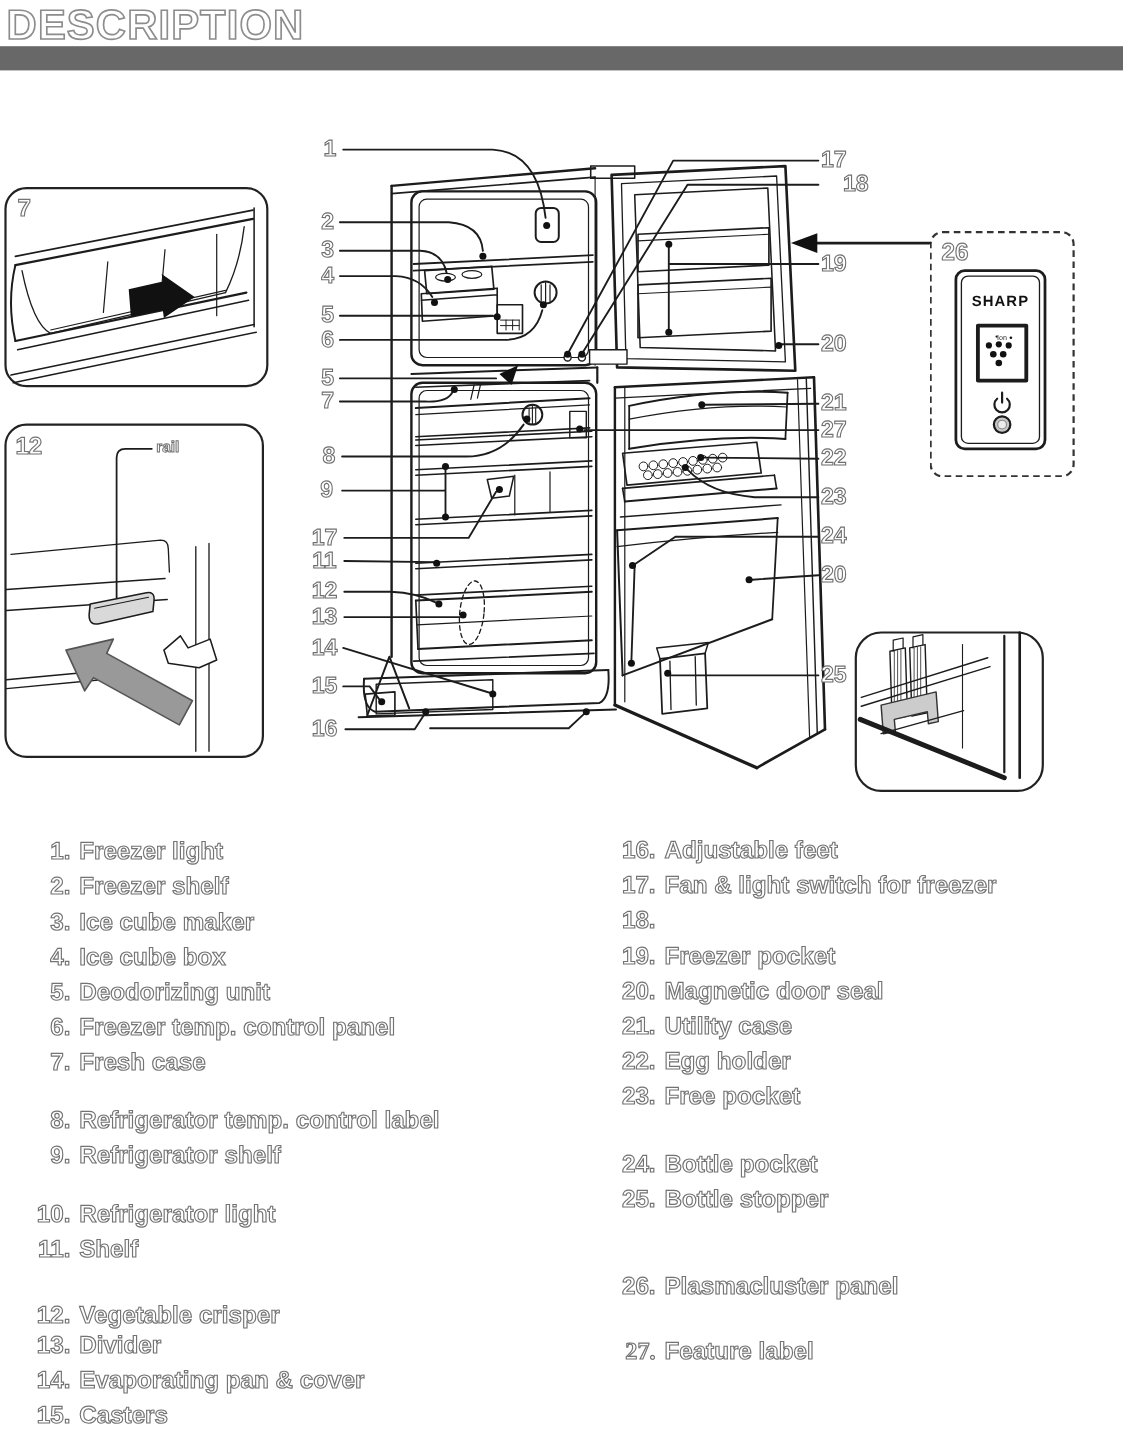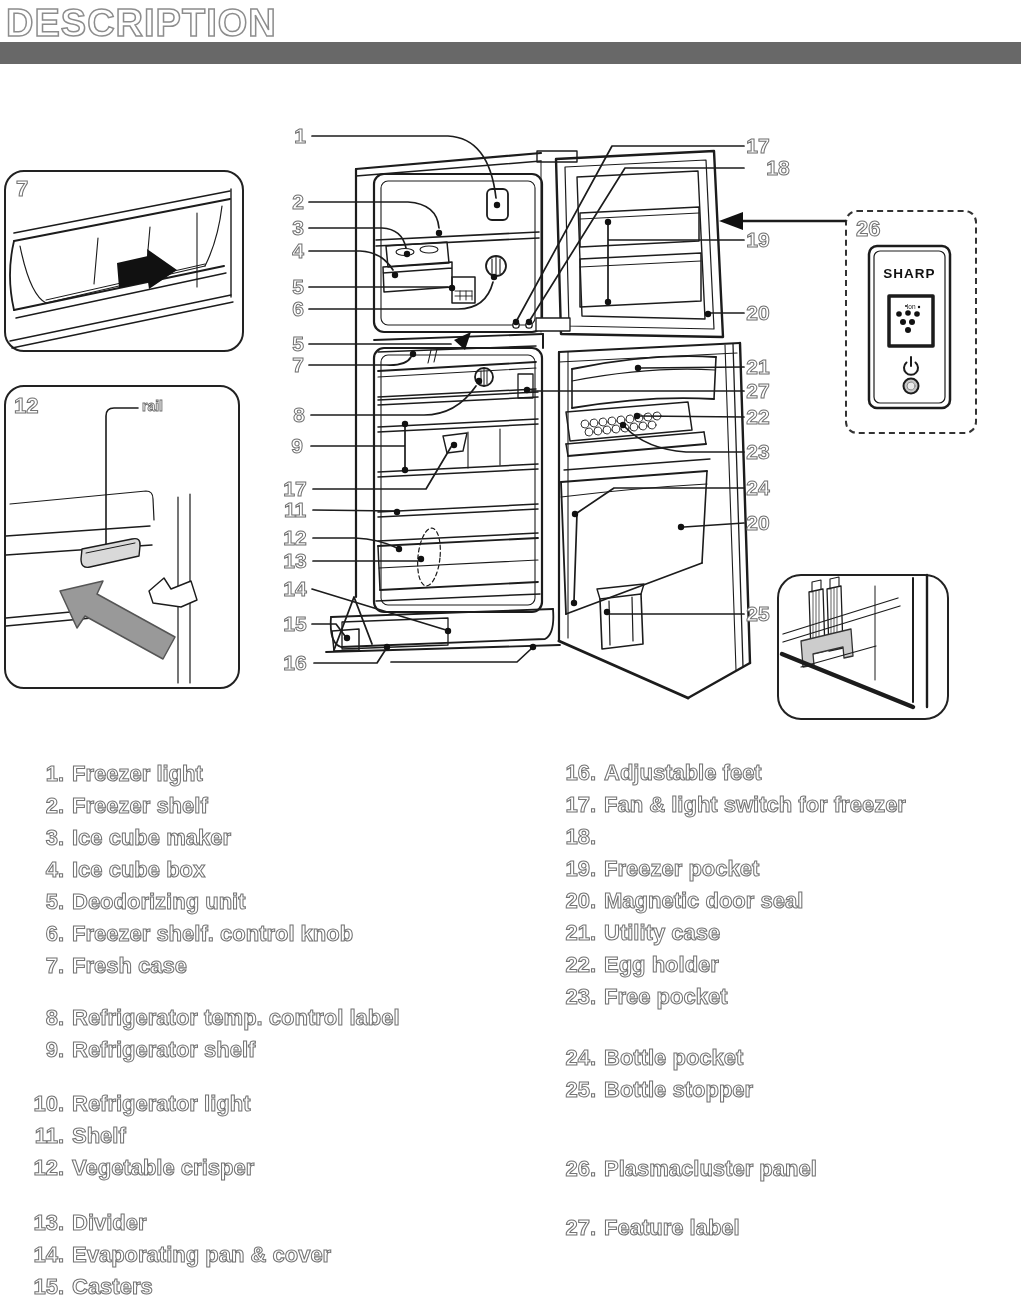--- a/index.html
+++ b/index.html
@@ -371,21 +371,21 @@
 <div class="legend-row" style="left:20px;top:857px;">
     <span class="ht lnum" style="position:static;">4.</span>
     <span class="ht llabel" style="position:static;">Ice cube box</span>
   </div>
 <div class="legend-row" style="left:20px;top:889px;">
     <span class="ht lnum" style="position:static;">5.</span>
     <span class="ht llabel" style="position:static;">Deodorizing unit</span>
   </div>
 <div class="legend-row" style="left:20px;top:921px;">
     <span class="ht lnum" style="position:static;">6.</span>
-    <span class="ht llabel" style="position:static;">Freezer shelf. control knob</span>
+    <span class="ht llabel" style="position:static;">Freezer temp. control panel</span>
   </div>
 <div class="legend-row" style="left:20px;top:953px;">
     <span class="ht lnum" style="position:static;">7.</span>
     <span class="ht llabel" style="position:static;">Fresh case</span>
   </div>
 <div class="legend-row" style="left:20px;top:1005px;">
     <span class="ht lnum" style="position:static;">8.</span>
     <span class="ht llabel" style="position:static;">Refrigerator temp. control label</span>
   </div>
 <div class="legend-row" style="left:20px;top:1037px;">
@@ -394,21 +394,21 @@
   </div>
 <div class="legend-row" style="left:20px;top:1091px;">
     <span class="ht lnum" style="position:static;">10.</span>
     <span class="ht llabel" style="position:static;">Refrigerator light</span>
   </div>
 <div class="legend-row" style="left:20px;top:1123px;">
     <span class="ht lnum" style="position:static;">11.</span>
     <span class="ht llabel" style="position:static;">Shelf</span>
   </div>
 <div class="legend-row" style="left:20px;top:1155px;">
-    <span class="ht lnum" style="position:static;">12.</span>
+    <span class="ht lnum" style="position:static;margin-top:28px;">12.</span>
     <span class="ht llabel" style="position:static;">Vegetable crisper</span>
   </div>
 <div class="legend-row" style="left:20px;top:1210px;">
     <span class="ht lnum" style="position:static;">13.</span>
     <span class="ht llabel" style="position:static;">Divider</span>
   </div>
 <div class="legend-row" style="left:20px;top:1242px;">
     <span class="ht lnum" style="position:static;">14.</span>
     <span class="ht llabel" style="position:static;">Evaporating pan &amp; cover</span>
   </div>
@@ -454,15 +454,15 @@
   </div>
 <div class="legend-row" style="left:552px;top:1077px;">
     <span class="ht lnum" style="position:static;">25.</span>
     <span class="ht llabel" style="position:static;">Bottle stopper</span>
   </div>
 <div class="legend-row" style="left:552px;top:1156px;">
     <span class="ht lnum" style="position:static;">26.</span>
     <span class="ht llabel" style="position:static;">Plasmacluster panel</span>
   </div>
 <div class="legend-row" style="left:552px;top:1215px;">
-    <span class="ht lnum" style="position:static;">27.</span>
+    <span class="ht lnum" style="position:static;font-family:Liberation Serif, serif;">27.</span>
     <span class="ht llabel" style="position:static;">Feature label</span>
   </div>
 
 </body></html>

